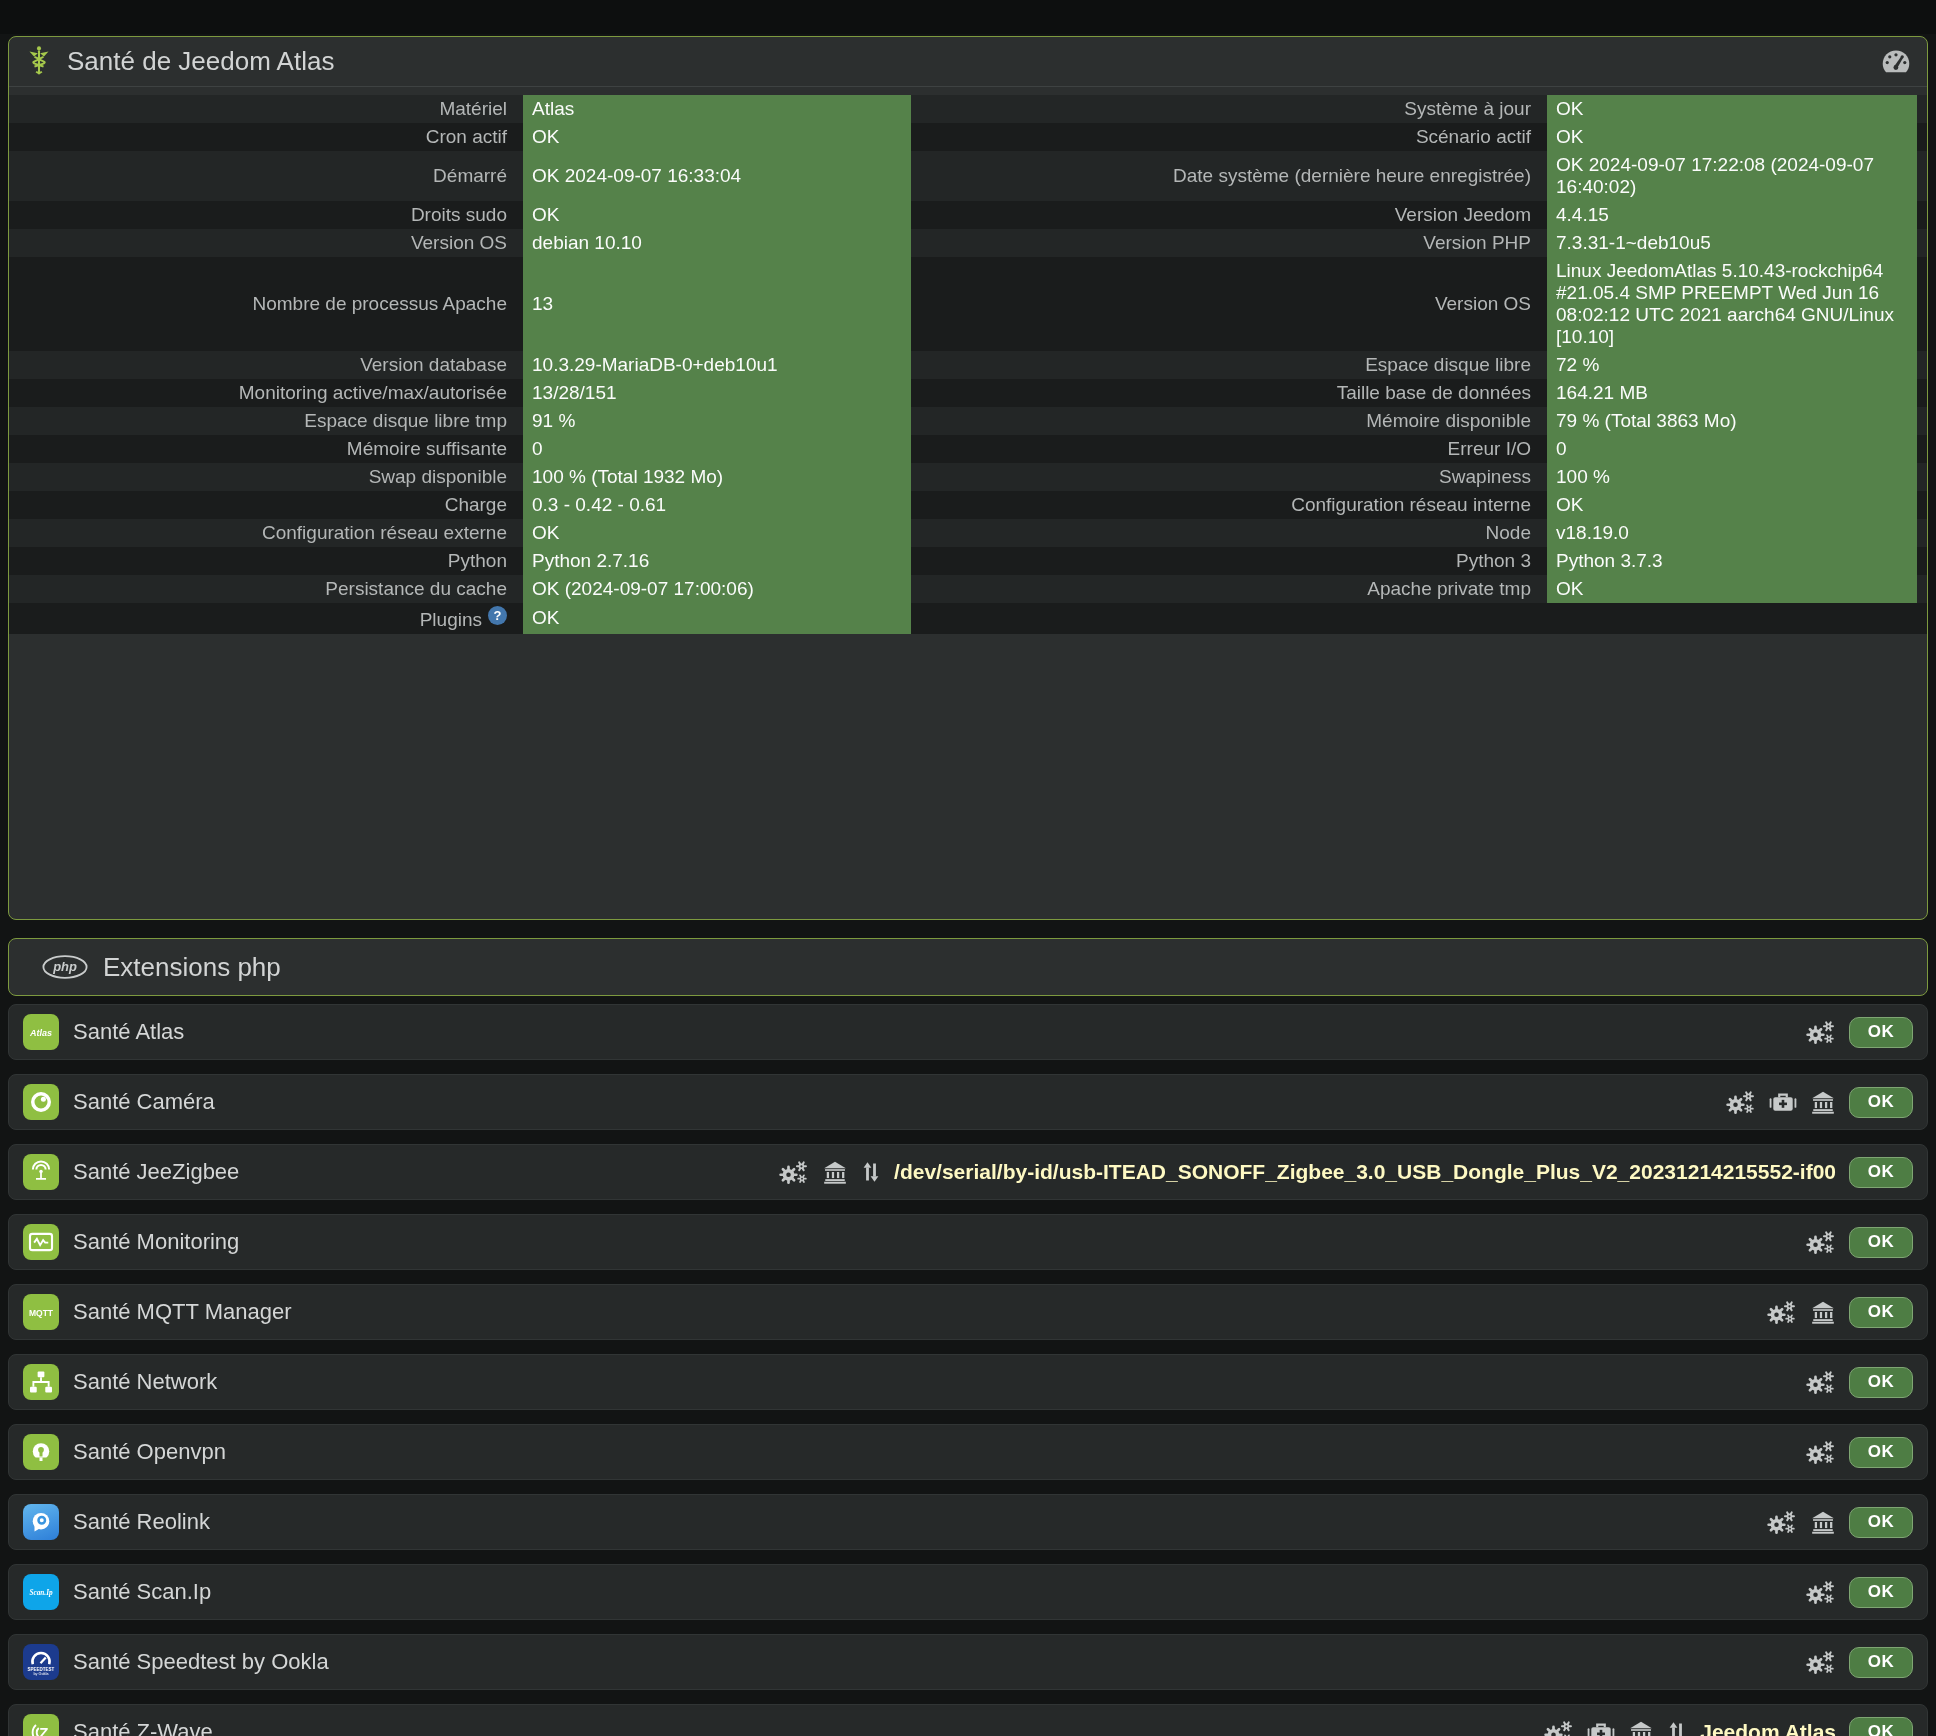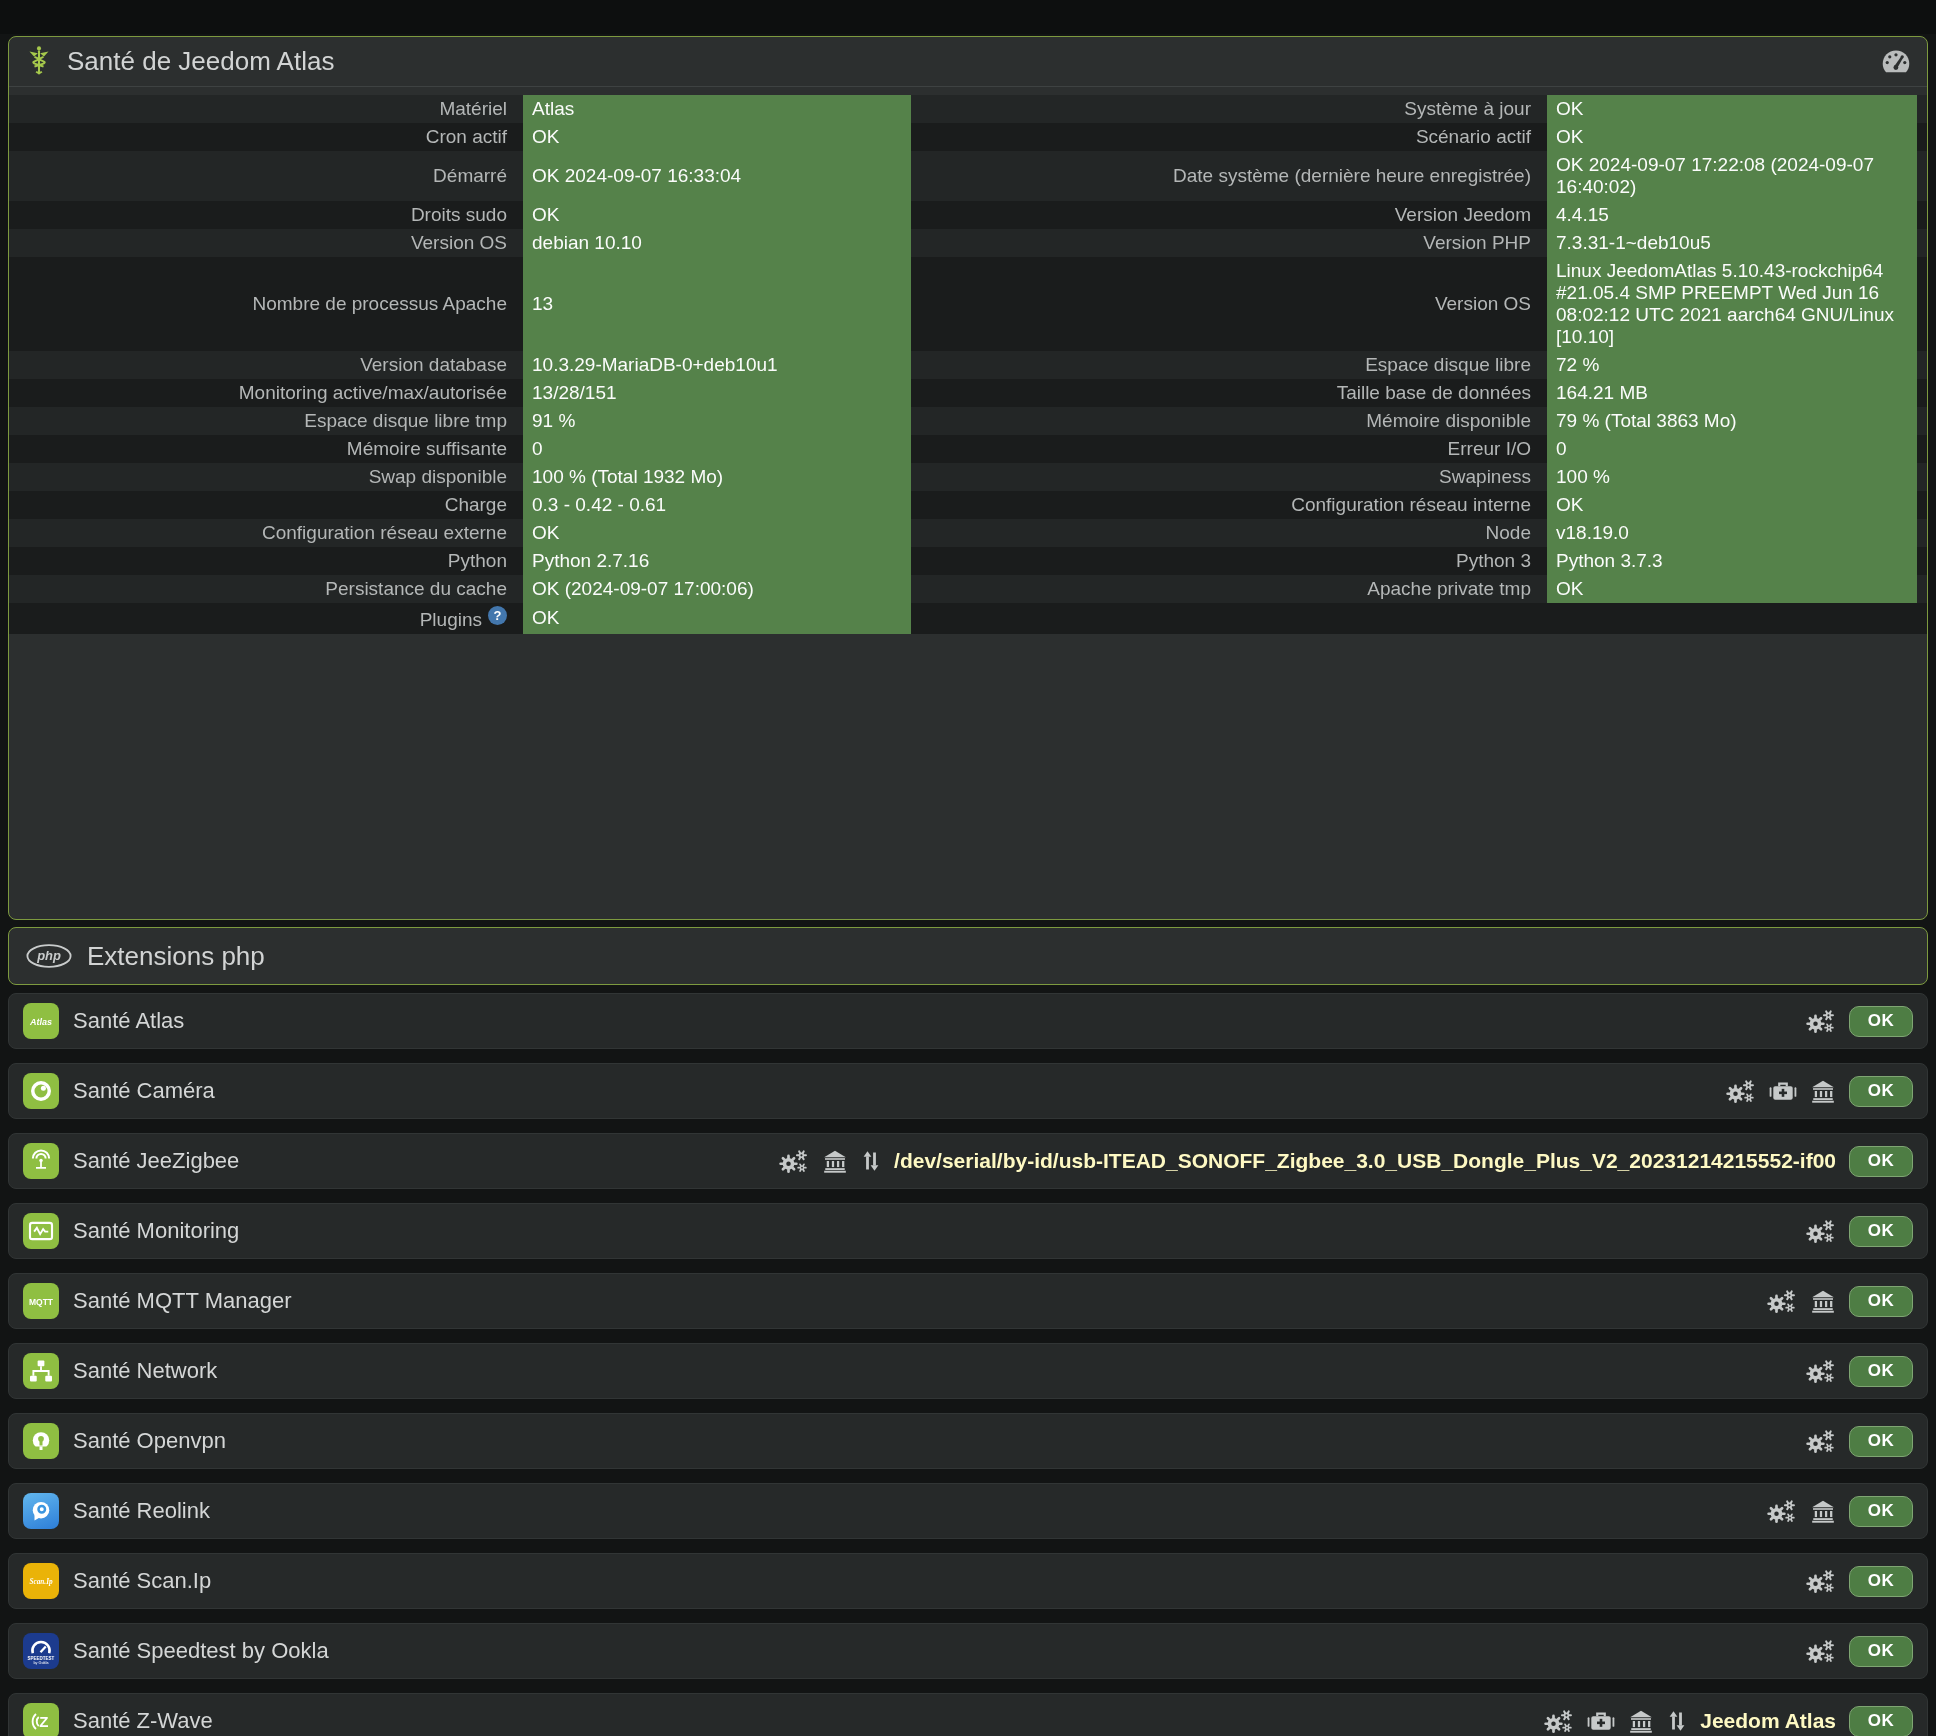--- a/index.html
+++ b/index.html
@@ -37,21 +37,21 @@
   tr:nth-child(odd)  td.lbl, tr:nth-child(odd)  td.sp { background:#232626; }
   tr:nth-child(even) td.lbl, tr:nth-child(even) td.sp { background:#1a1c1c; }
   td.val.empty { background:#1a1c1c; }
   .help {
     display:inline-flex; justify-content:center; align-items:center;
     width:19px; height:19px; border-radius:50%;
     background:#4377ad; color:#fff; font-size:13px; font-weight:bold;
     vertical-align:6px; margin-left:6px;
   }
 
-  #ext-panel { margin-top:7px; height:58px; display:flex; align-items:center; gap:14px; padding:0 16px; }
+  #ext-panel { margin-top:18px; height:58px; display:flex; align-items:center; gap:14px; padding:0 32px; }
   #ext-panel .panel-title { font-size:26px; }
 
   .card {
     margin:14px 8px 0; height:56px;
     background:#262929; border:1px solid #313535; border-radius:8px;
     display:flex; align-items:center; gap:14px; padding:0 14px;
   }
   .card:first-of-type { margin-top:8px; }
   .pname { font-size:22px; color:#d4d6d6; }
   .right { margin-left:auto; display:flex; align-items:center; gap:13px; }
@@ -66,21 +66,21 @@
 
   .ic { color:#c6c9c9; }
   .ic.red { color:#d9534f; }
 
   .tile {
     width:36px; height:36px; border-radius:8px; flex:none;
     background:#8fbf42; display:flex; align-items:center; justify-content:center;
   }
   .tile svg { width:30px; height:30px; }
   .tile-blue  { background:linear-gradient(160deg,#62b7ee,#2d7ed8); }
-  .tile-navy  { background:#eab308; }
+  .tile-navy  { background:#0ea5e9; }
   .tile-royal { background:#1c3b8e; }
   .tt { font-family:"Liberation Sans",sans-serif; fill:#fff; font-weight:bold; text-anchor:middle; }
   .tserif { font-family:"Liberation Serif",serif; fill:#fff; font-weight:bold; font-style:italic; text-anchor:middle; }
 </style>
 </head>
 <body>
 
 <svg width="0" height="0" style="position:absolute" aria-hidden="true">
   <defs>
     <symbol id="i-gears" viewBox="0 0 28 24">

